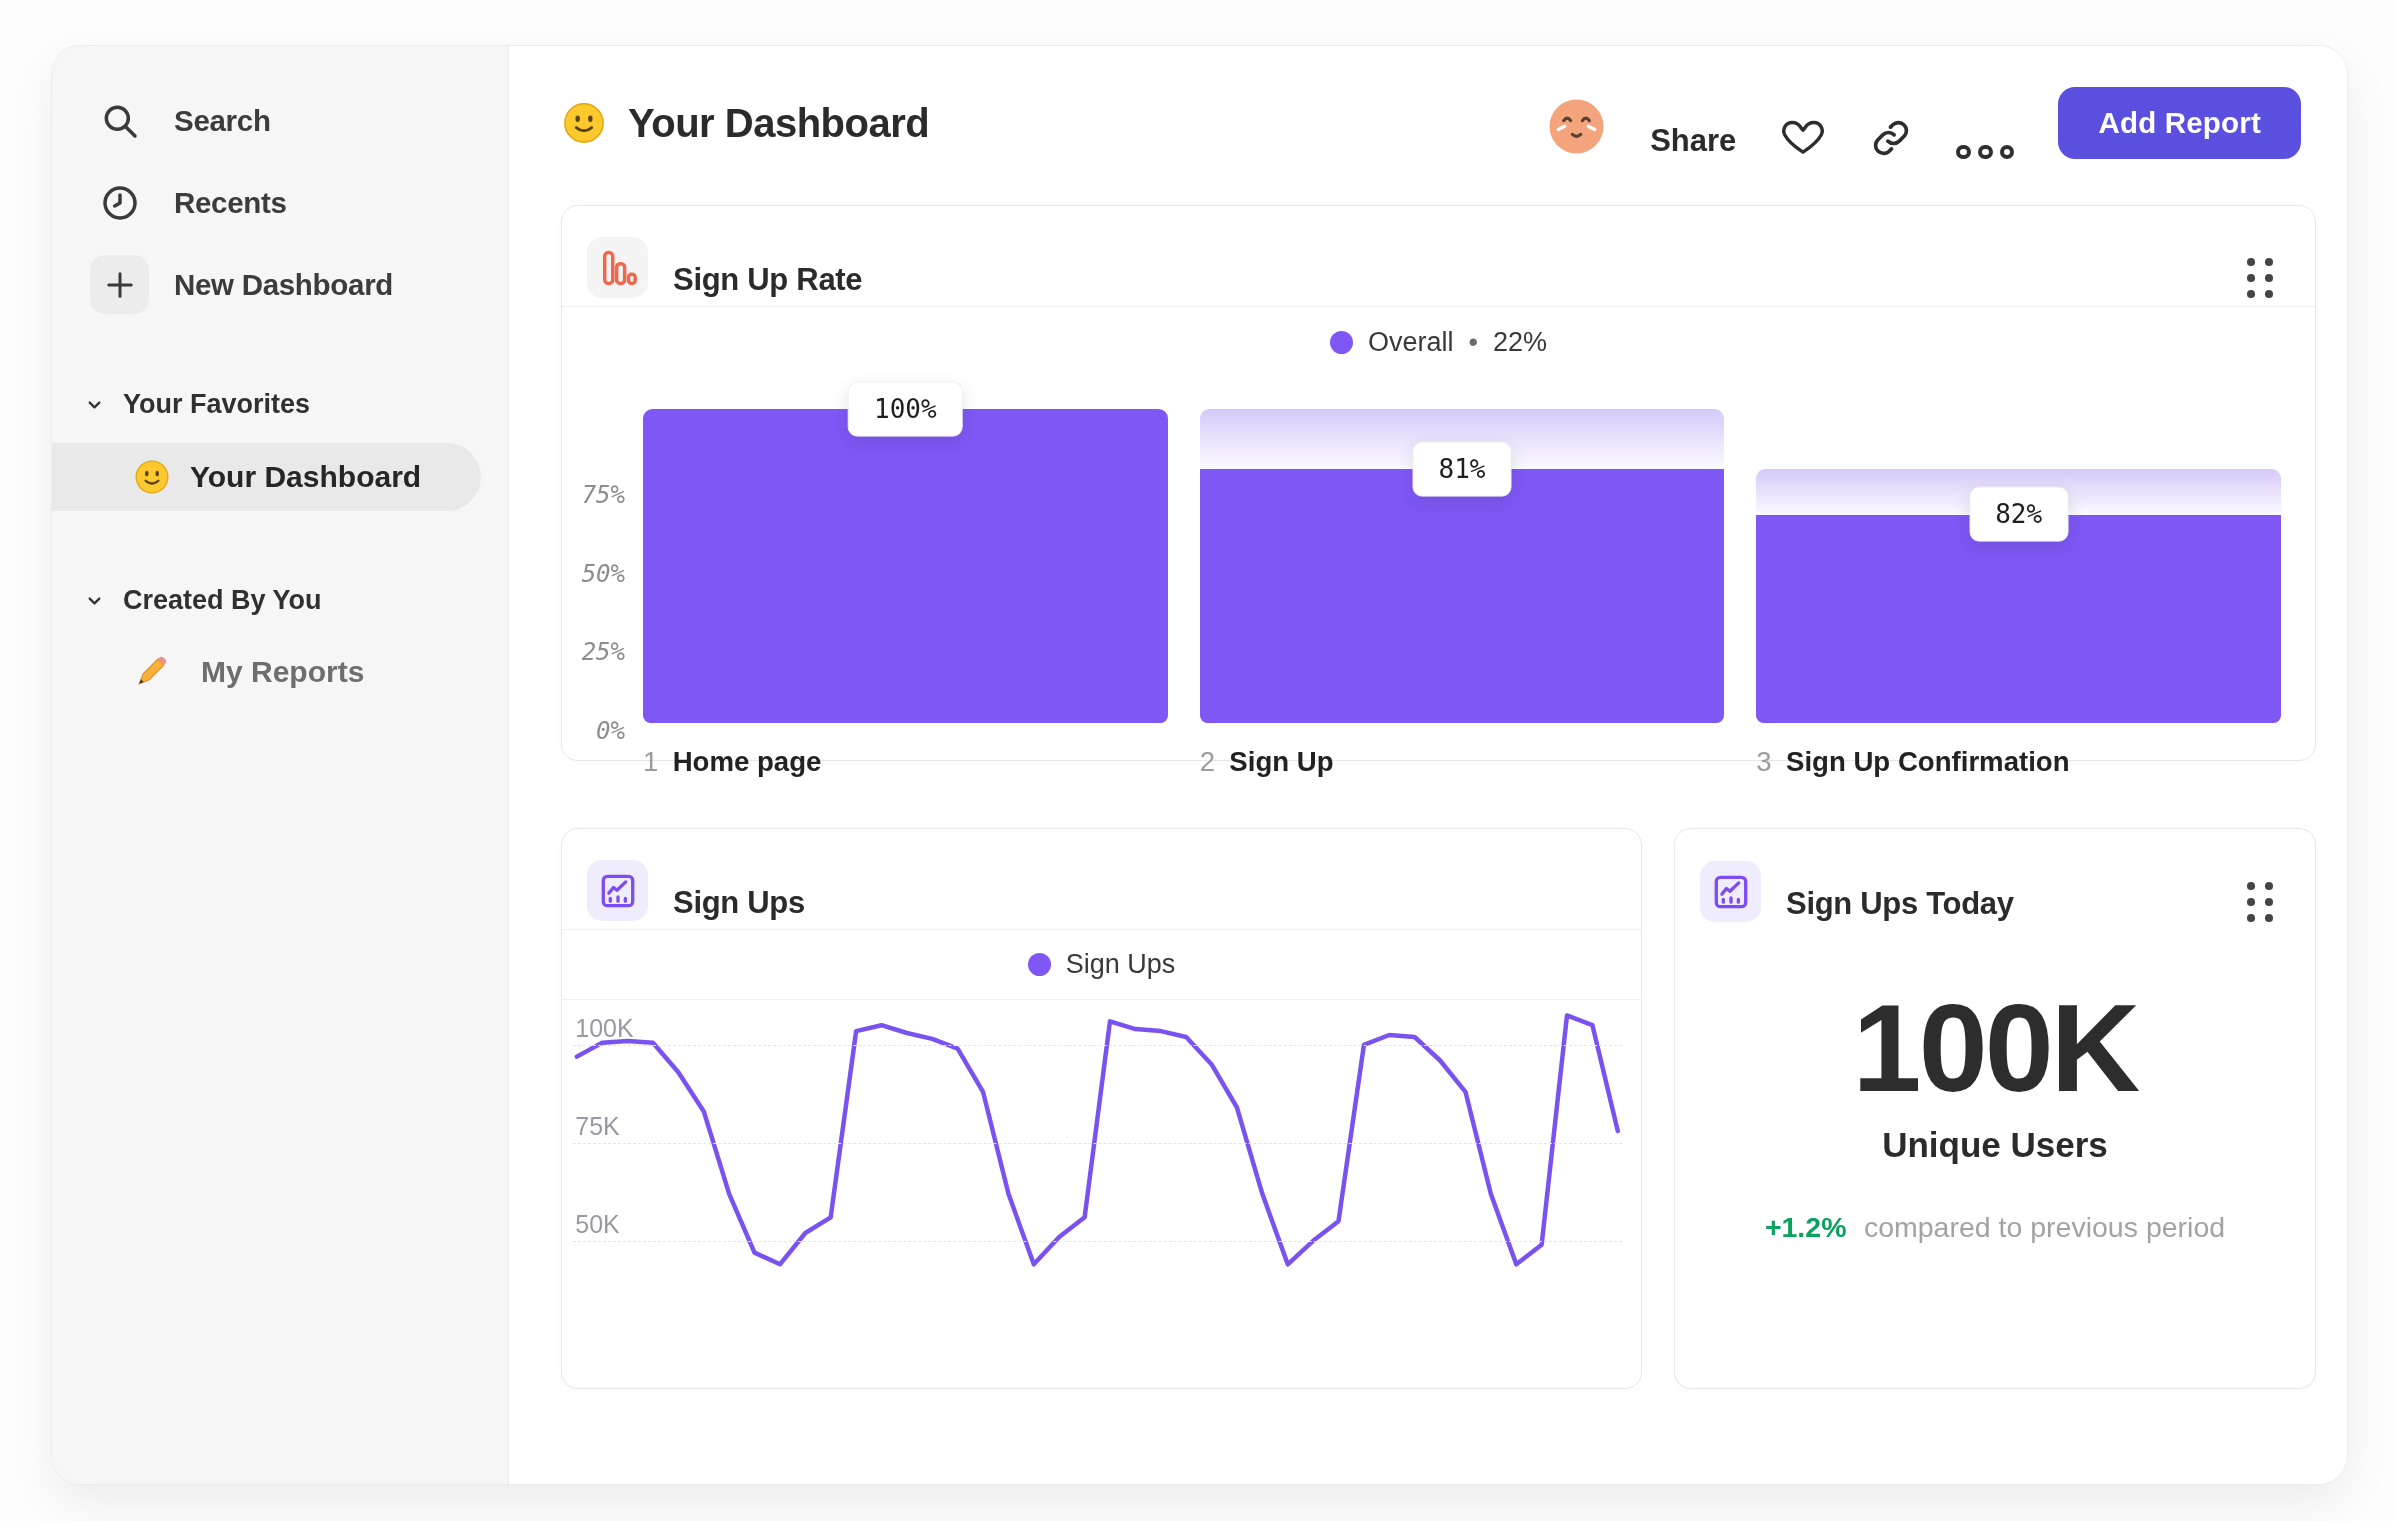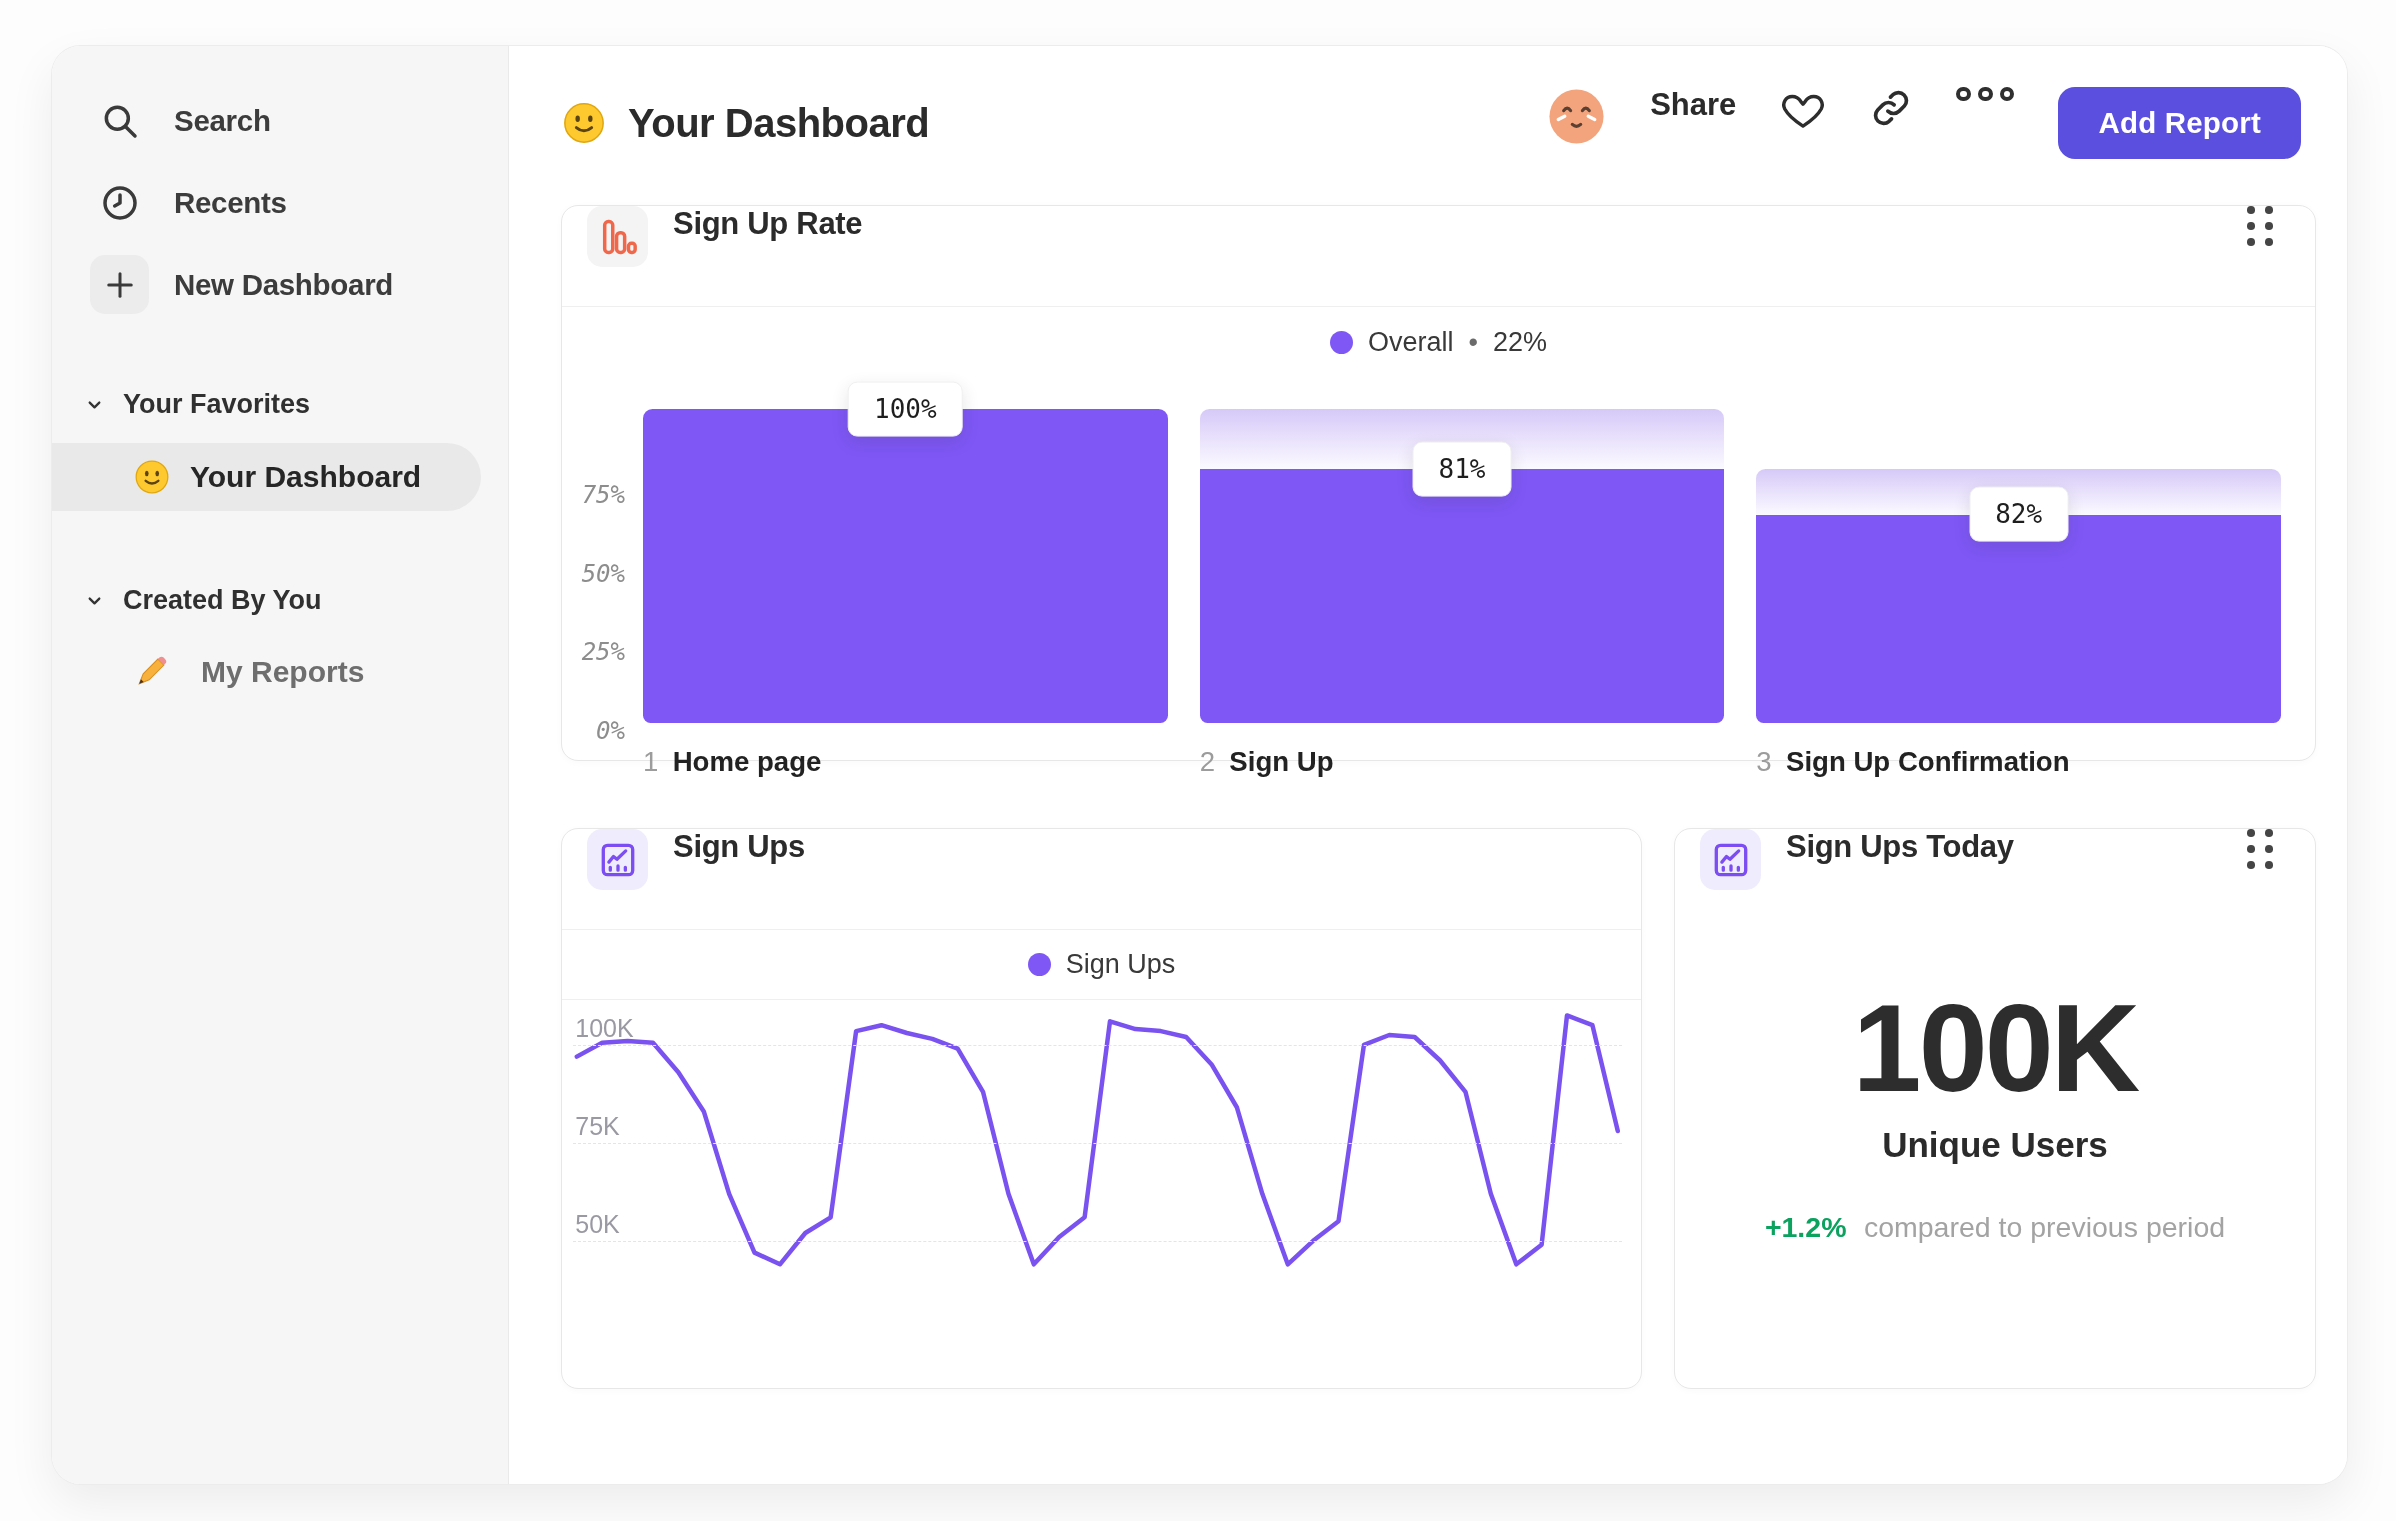--- a/index.html
+++ b/index.html
@@ -26,35 +26,35 @@
     color:#262626;cursor:pointer;}
   .side-sub{margin-top:25px;height:61px;display:flex;align-items:center;gap:32px;padding-left:81px;
     font-size:30px;font-weight:600;color:#6e6e6e;cursor:pointer;}
 
   
   .main{flex:1;position:relative;background:#fff;}
   .page-header{position:absolute;left:52px;right:46px;top:40px;height:74px;
     display:flex;align-items:center;justify-content:space-between;}
   .title-wrap{display:flex;align-items:center;gap:21px;}
   .page-header h1{margin:0;font-size:40px;font-weight:700;color:#2b2b2b;letter-spacing:-0.5px;}
-  .header-actions{display:flex;align-items:flex-start;gap:44px;}
+  .header-actions{display:flex;align-items:flex-end;gap:44px;}
   .share-lbl{font-size:31px;font-weight:600;color:#2b2b2b;cursor:pointer;}
   .icon-btn{display:flex;align-items:center;justify-content:center;cursor:pointer;background:none;border:none;padding:0;}
   .dots-menu{display:flex;gap:7.6px;align-items:center;}
   .dots-menu i{width:14.3px;height:14.3px;border:4.8px solid #2f2f2f;border-radius:50%;display:block;}
   .btn-add{height:72px;padding:0 40px;background:#5a4fdf;color:#fff;border:none;border-radius:17px;
     font-size:29.5px;font-weight:700;font-family:inherit;cursor:pointer;letter-spacing:0.2px;}
 
   
   .card{position:absolute;background:#fff;border:1px solid #e7e7e7;border-radius:17px;
     box-shadow:0 1.9px 7.6px rgba(0,0,0,.025);}
   .card-funnel{left:52px;top:159px;width:1755px;height:556px;}
   .card-line{left:52px;top:782px;width:1081px;height:561px;}
   .card-stat{left:1165px;top:782px;width:642px;height:561px;}
-  .card-header{height:101px;display:flex;align-items:flex-start;gap:25px;padding:0 42px 8px 25px;
+  .card-header{height:101px;display:flex;align-items:flex-end;gap:25px;padding:0 42px 8px 25px;
     border-bottom:1px solid #efefef;}
   .card-icon{width:61px;height:61px;border-radius:15px;display:flex;align-items:center;justify-content:center;flex:none;}
   .card-icon.gray-bg{background:#f4f4f4;}
   .card-icon.purple-bg{background:#efecfd;}
   .card-title{font-size:31px;font-weight:700;color:#2b2b2b;letter-spacing:-0.3px;}
   .drag-handle{margin-left:auto;display:grid;grid-template-columns:repeat(2,7.6px);gap:8.6px 10.5px;cursor:grab;}
   .drag-handle i{width:7.6px;height:7.6px;background:#454545;border-radius:50%;display:block;}
   .legend-row{height:70px;display:flex;align-items:center;justify-content:center;gap:15px;
     font-size:27px;color:#393939;font-weight:500;}
   .legend-dot{width:23px;height:23px;border-radius:50%;background:#7e57f5;flex:none;}

